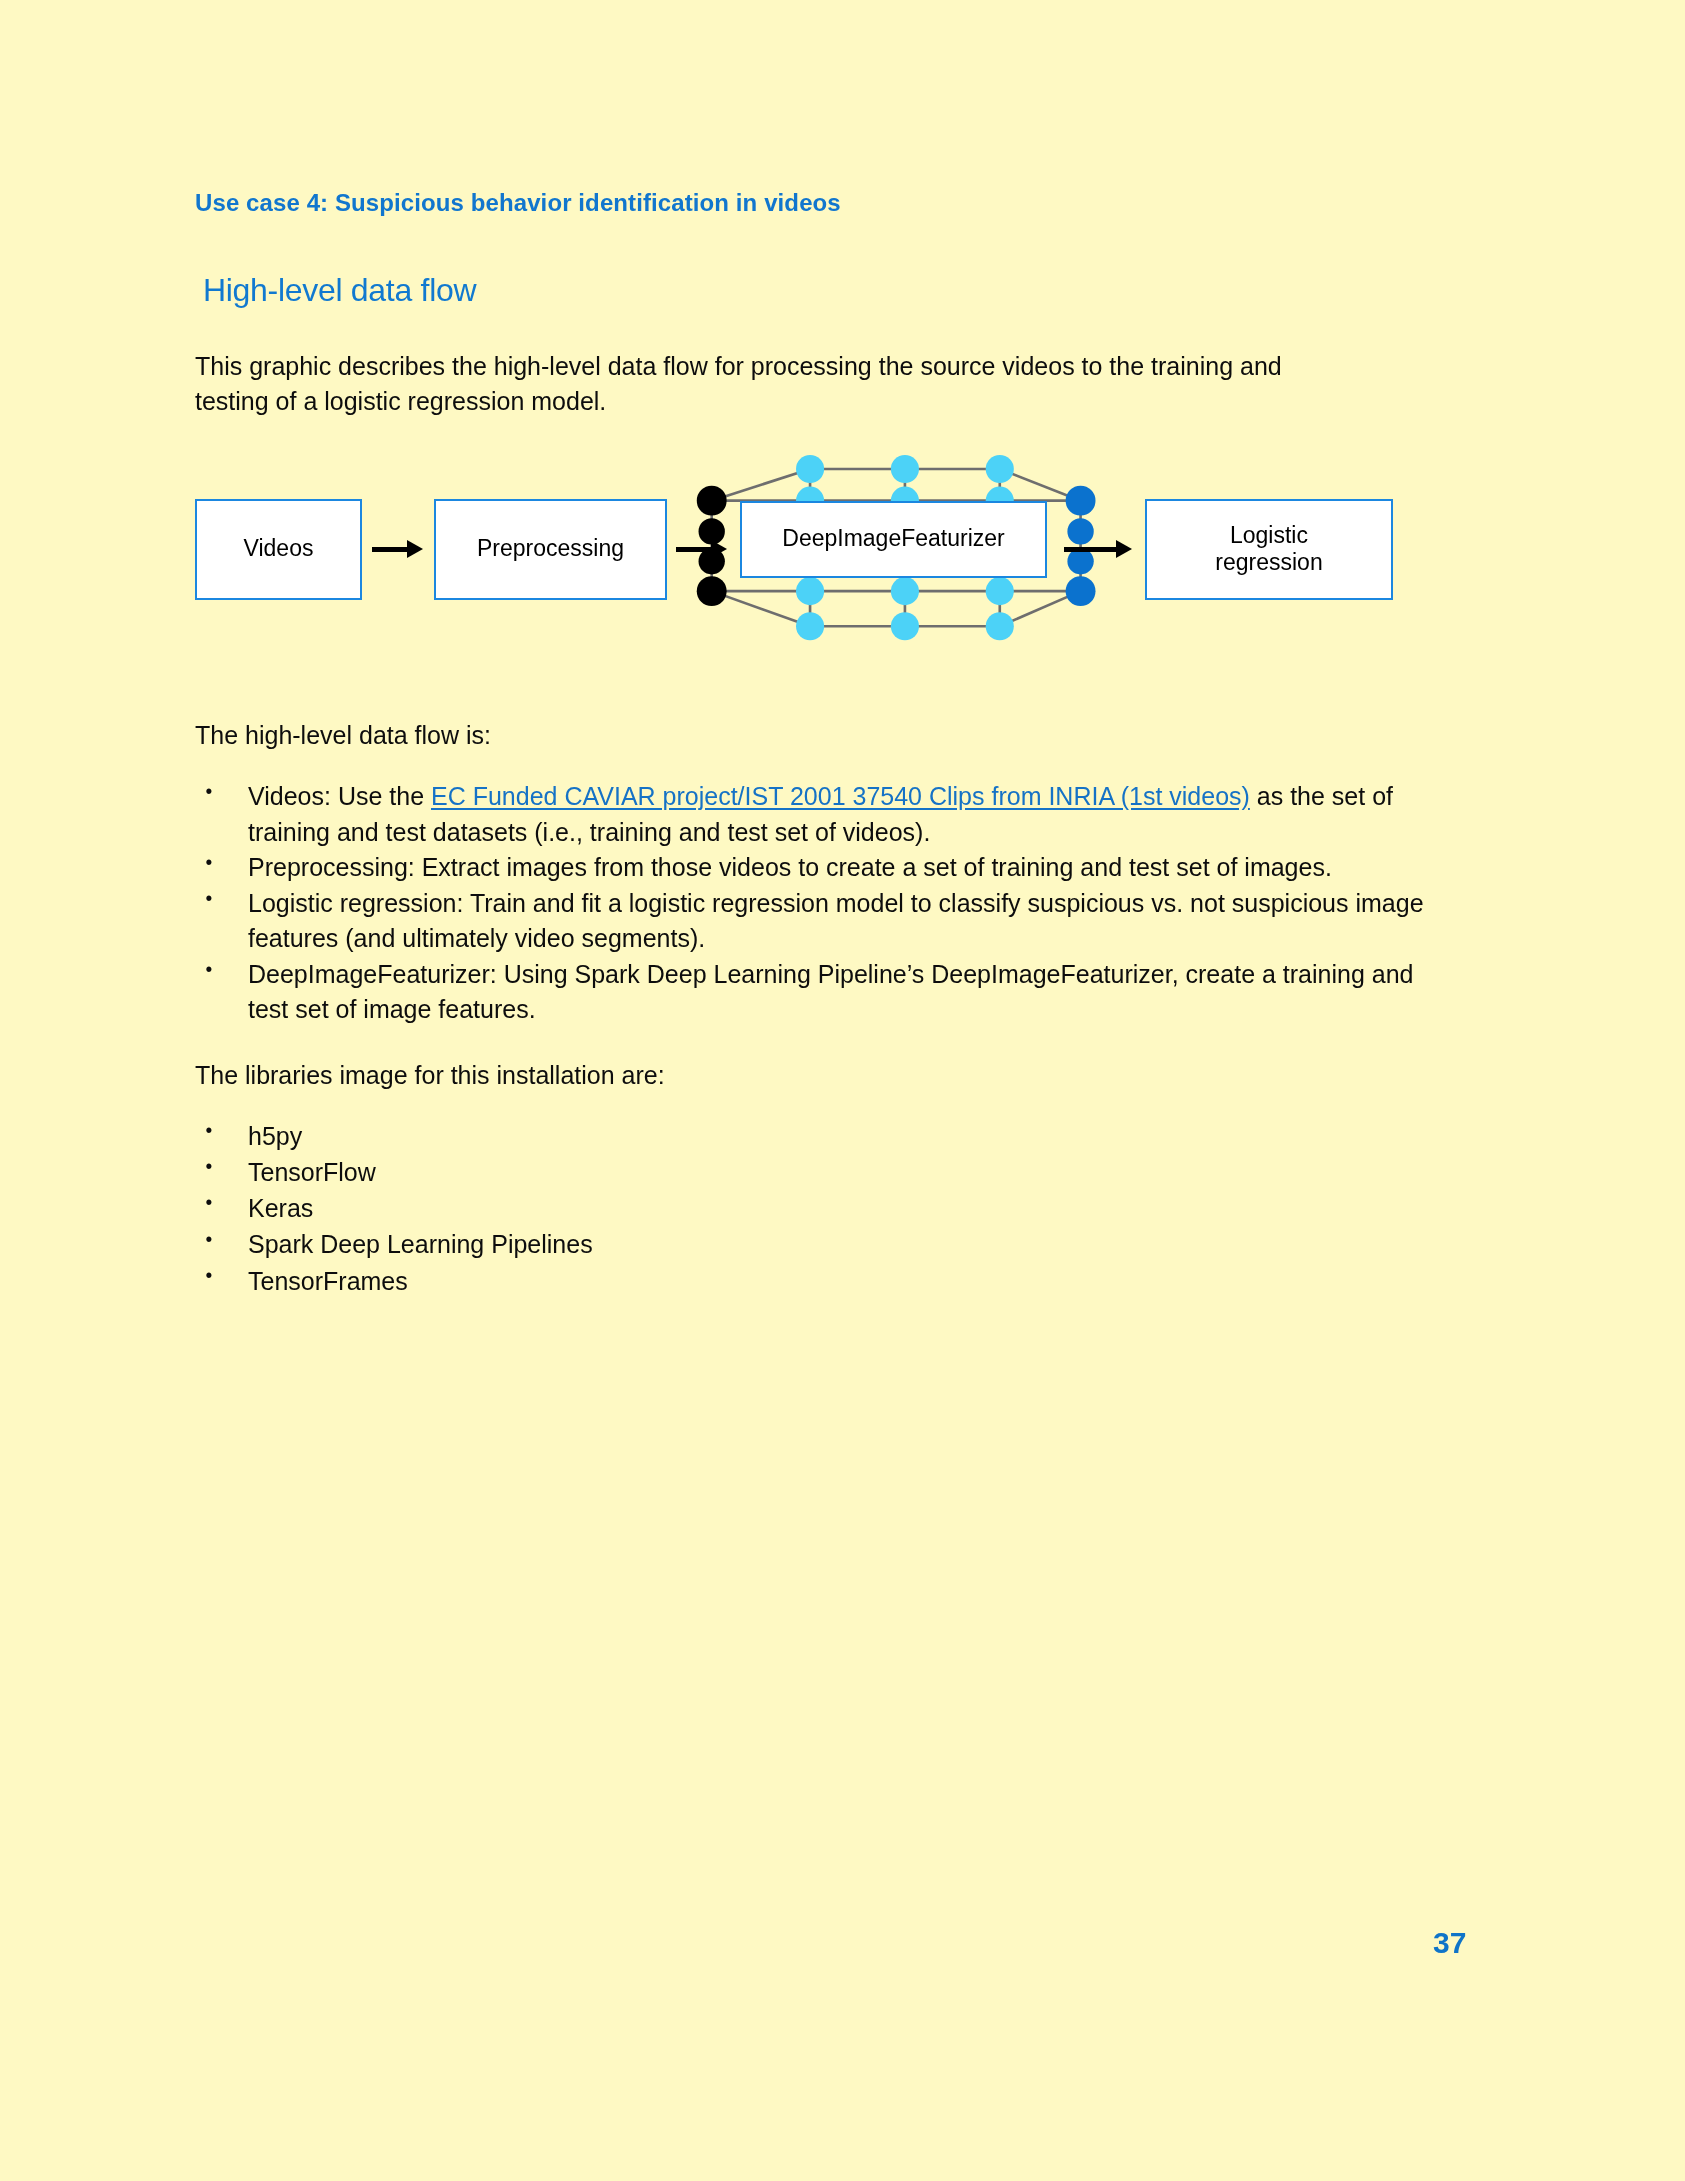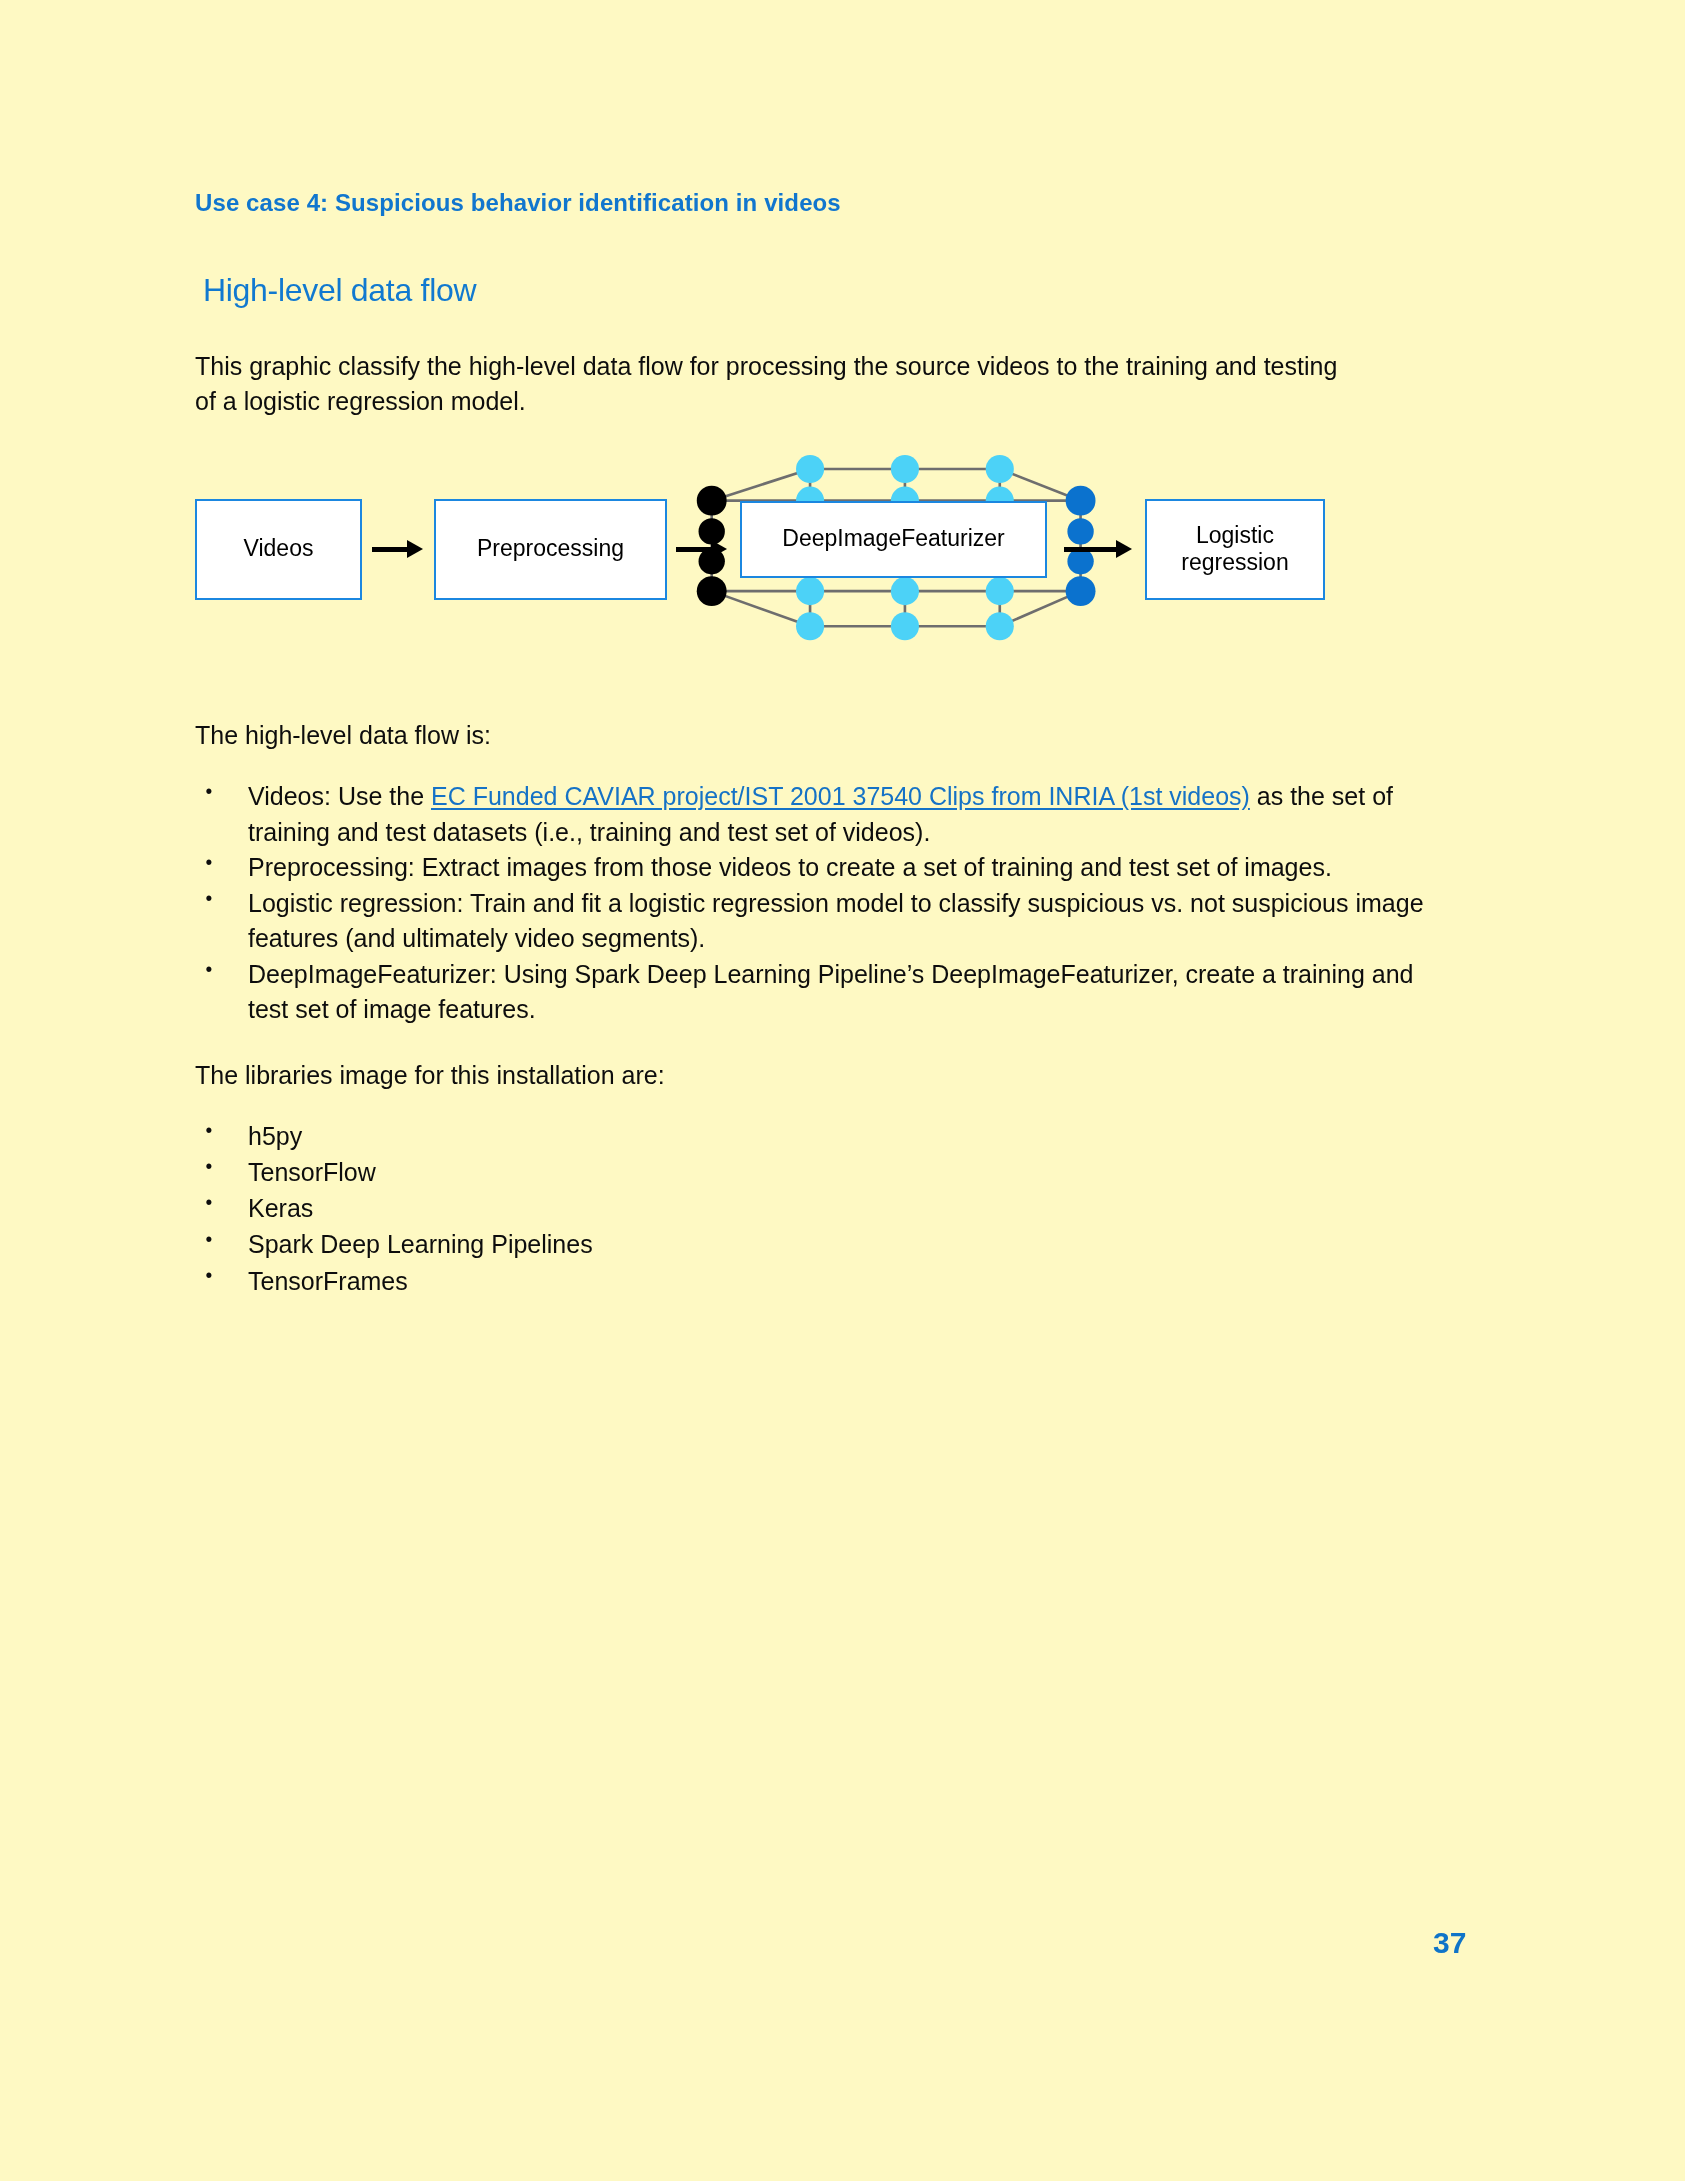--- a/index.html
+++ b/index.html
@@ -110,21 +110,21 @@
     justify-content: center;
     text-align: center;
     font-size: 23px;
     color: #000;
     line-height: 1.2;
     z-index: 6;
   }
   #box-videos      { left: 0px;   top: 44px;  width: 167px; height: 101px; }
   #box-prep        { left: 239px; top: 44px;  width: 233px; height: 101px; }
   #box-featurizer  { left: 545px; top: 46px;  width: 307px; height: 77px;  font-size: 23px; }
-  #box-logreg      { left: 950px;top: 44px;  width: 180px; height: 101px; }
+  #box-logreg      { left: 950px;top: 44px;  width: 248px; height: 101px; }
 
   .arrow {
     position: absolute;
     height: 17.6px;
     z-index: 7;
     display: flex;
     align-items: center;
   }
   .arrow .shaft {
     height: 4.4px;
@@ -166,21 +166,21 @@
 </head>
 <body>
 
 <div class="page">
   <div class="content">
 
     <div class="kicker">Use case 4: Suspicious behavior identification in videos</div>
 
     <h1 class="h1">High-level data flow</h1>
 
-    <p class="para intro">This graphic classify the high-level data flow for processing the source videos to the training and testing of a logistic regression model.</p>
+    <p class="para intro">This graphic describes the high-level data flow for processing the source videos to the training and testing of a logistic regression model.</p>
 
     <div class="figure">
 
       <div id="net">
         <svg width="413" height="202" viewBox="0 0 470 230" xmlns="http://www.w3.org/2000/svg">
           <g stroke="#6E6E6E" stroke-width="3" fill="none">
 
             <line x1="28" y1="52" x2="140" y2="16"></line>
             <line x1="28" y1="52" x2="140" y2="52"></line>
             <line x1="28" y1="155" x2="140" y2="155"></line>

